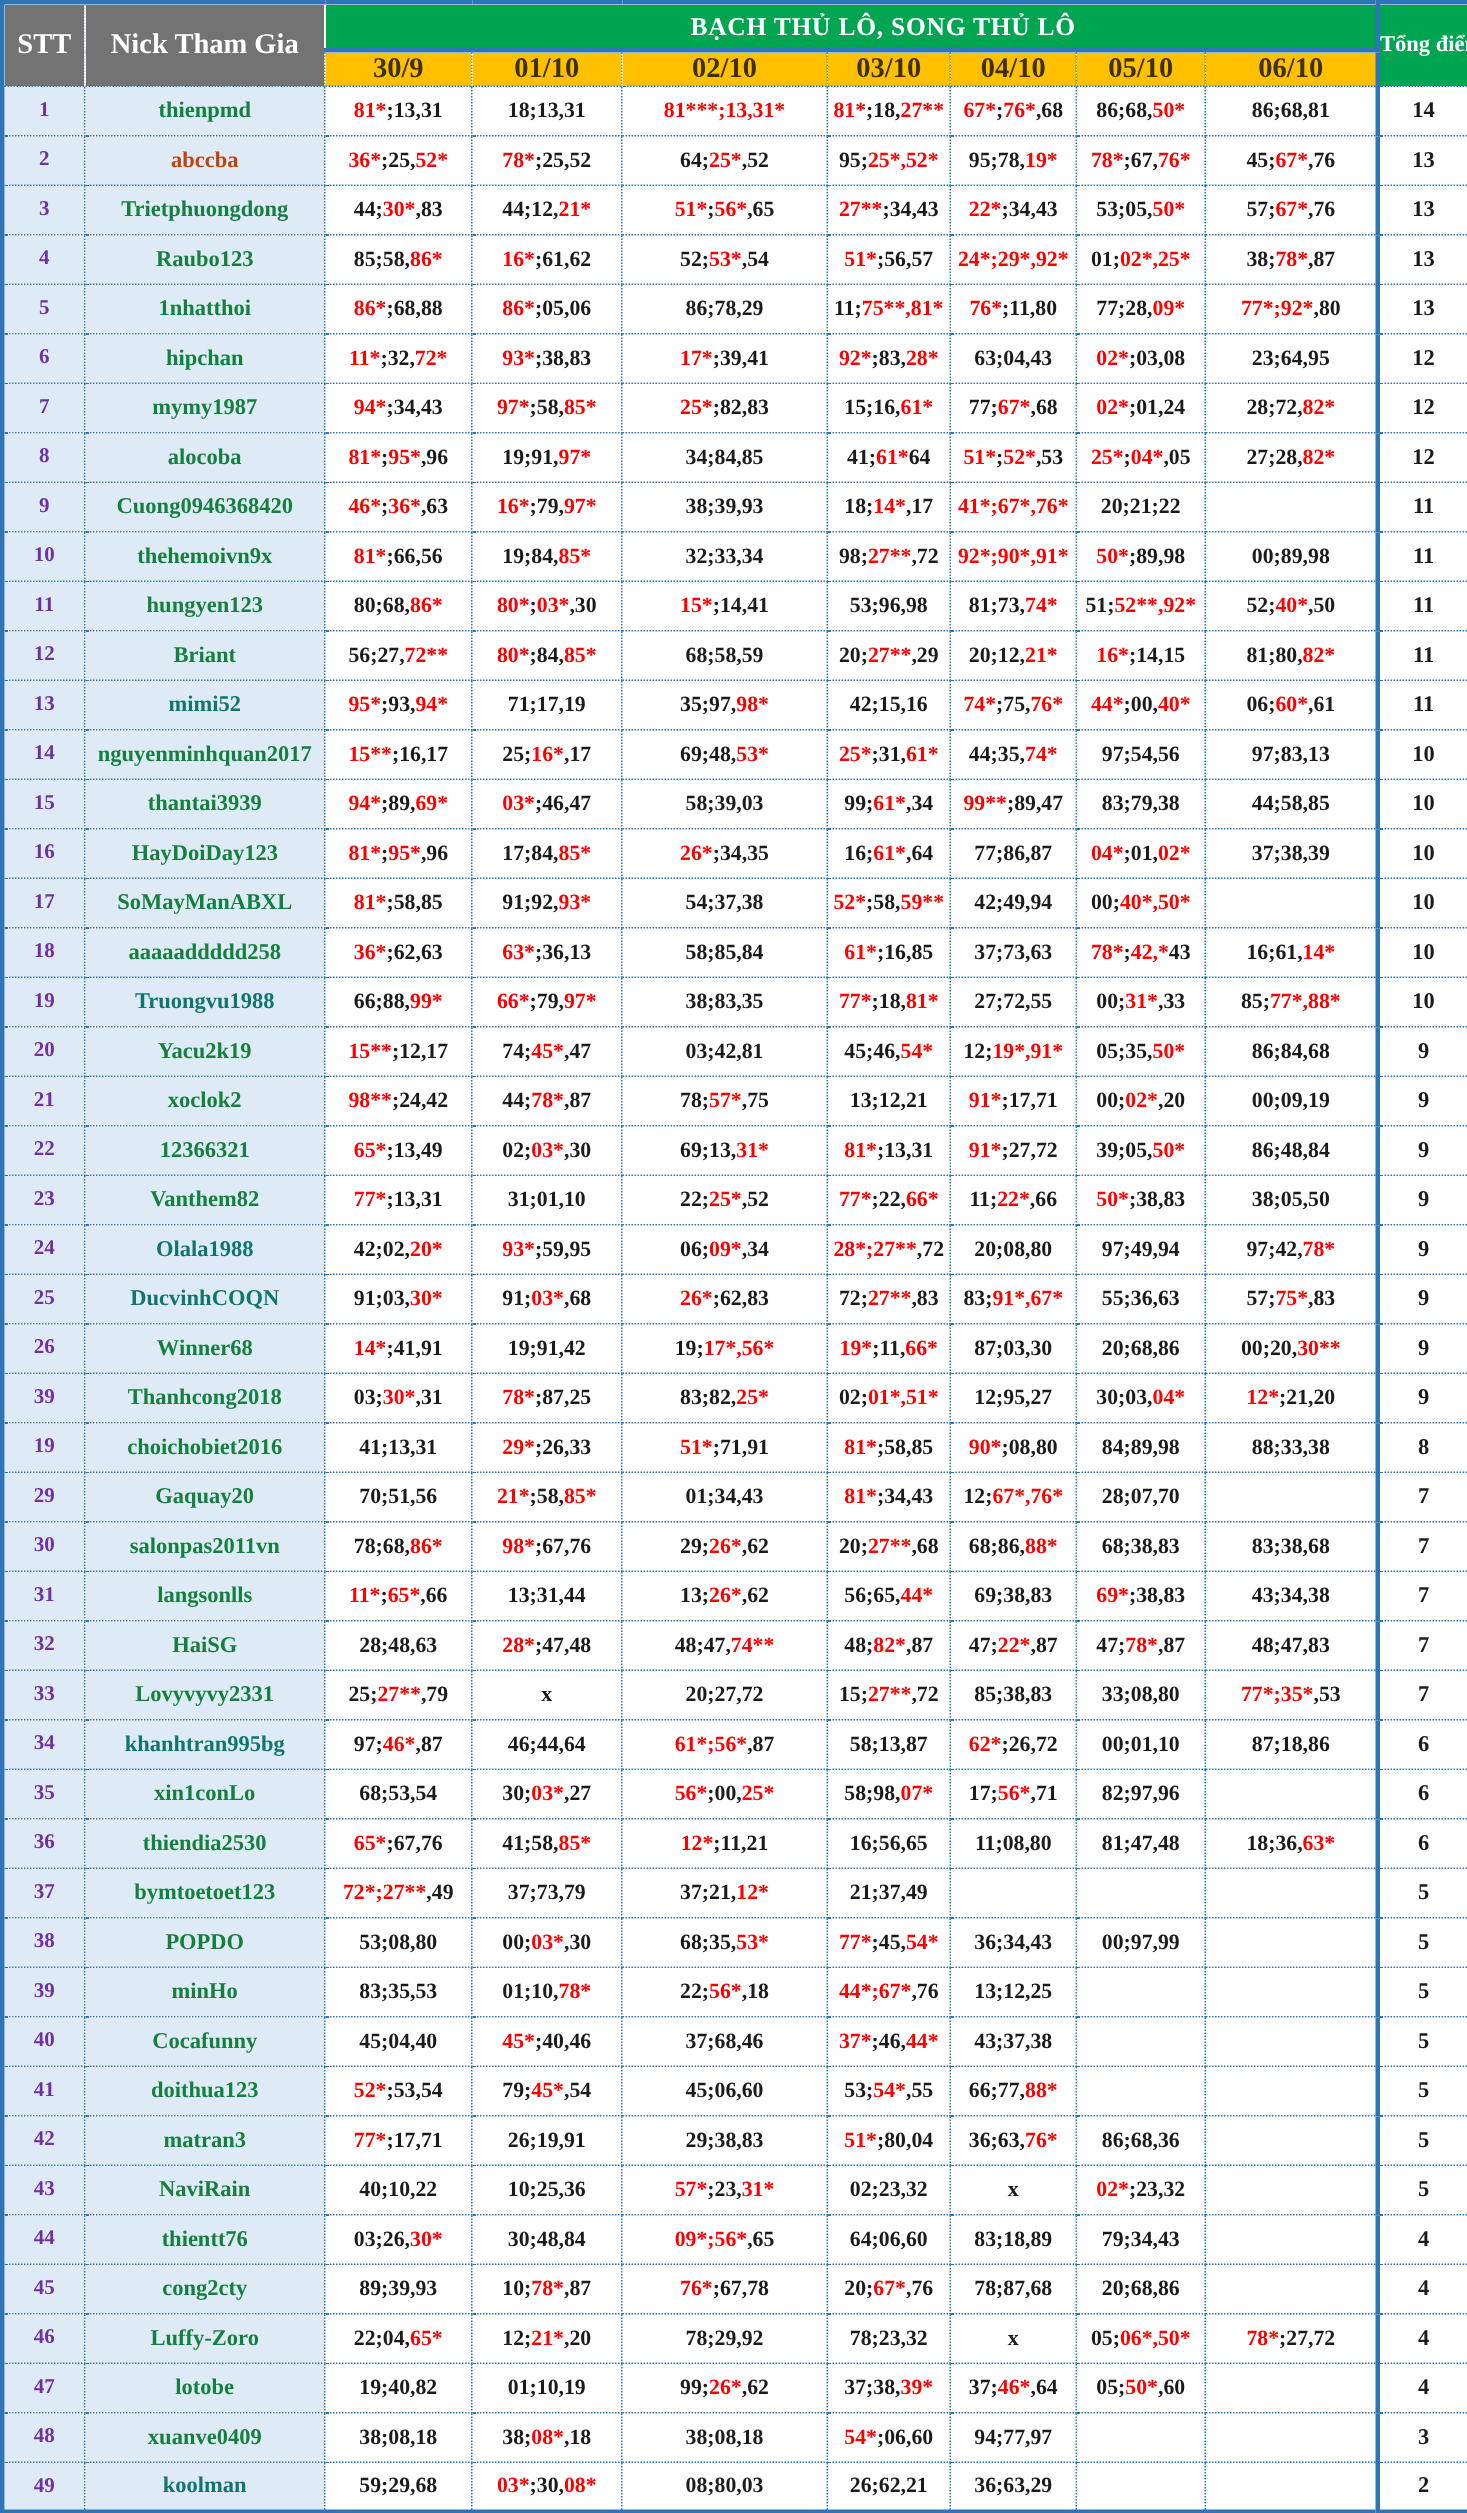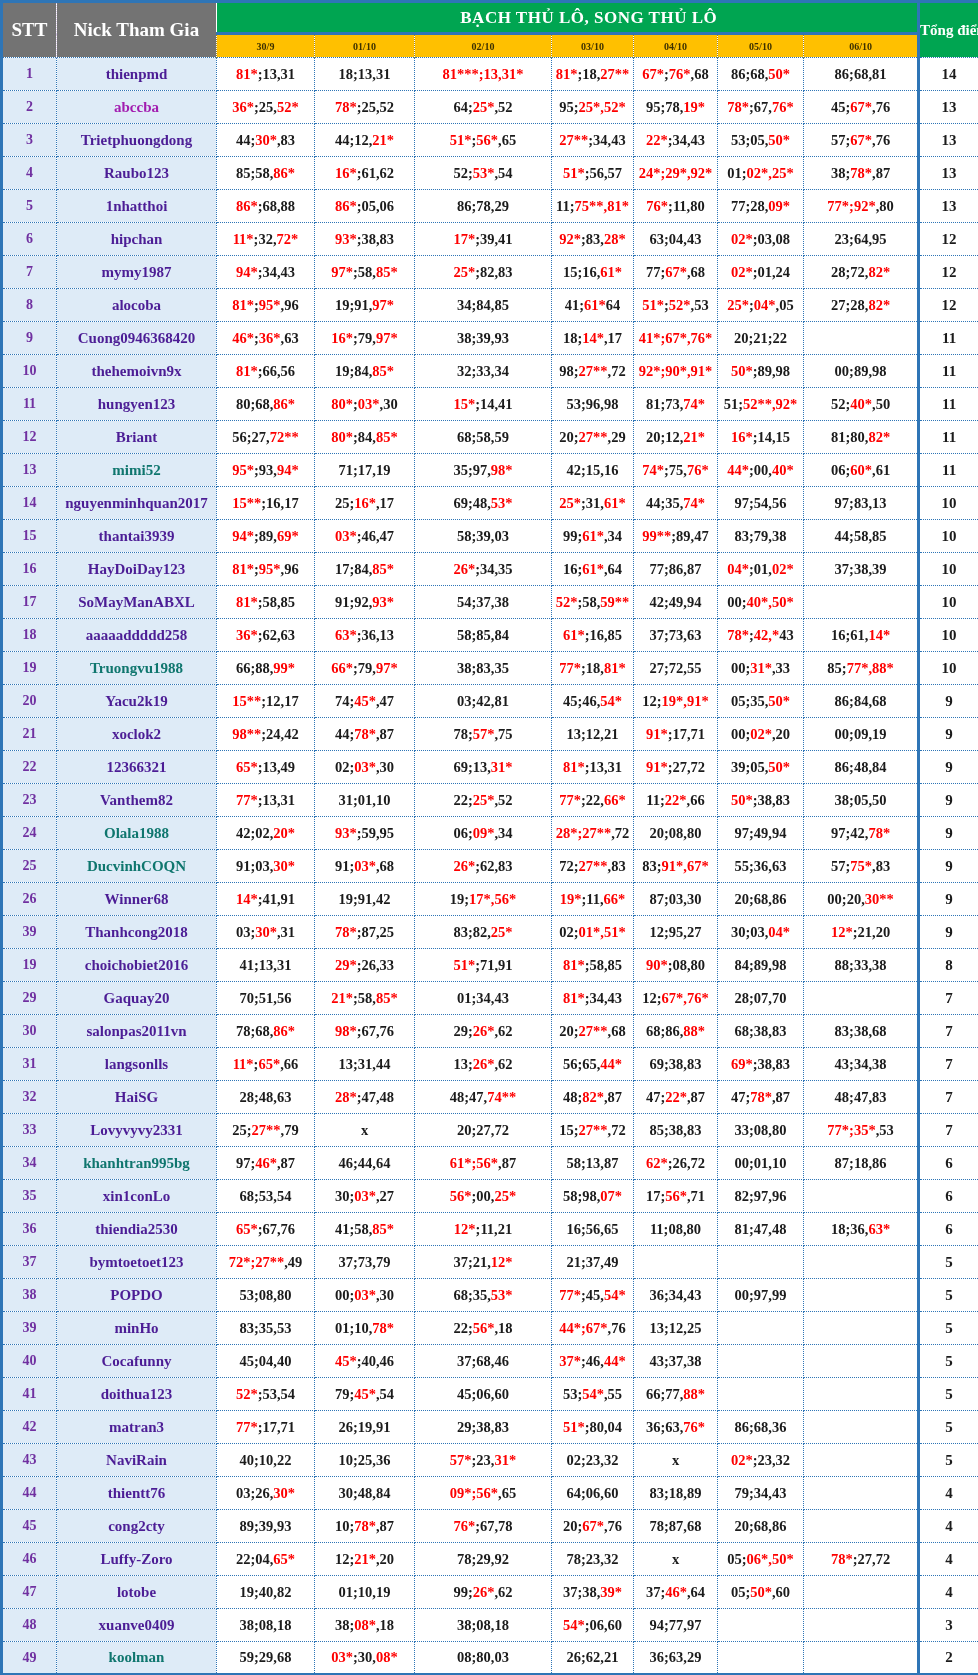--- a/index.html
+++ b/index.html
@@ -6,27 +6,27 @@
   body{font-family:"Liberation Serif","DejaVu Serif",serif;}
   table{border-collapse:collapse;table-layout:fixed;width:978px;border:3px solid #2E75B6;}
   td,th{overflow:hidden;white-space:nowrap;padding:0;vertical-align:middle;text-align:center;}
   thead tr.title-row{height:32px;}
   thead tr.date-row{height:24px;}
   tbody tr{height:33px;}
   .hdr-purple{background:#737373;color:#ffffff;font-weight:bold;font-size:19px;}
   .hdr-stt{border-right:1px dotted #d8c8ea;}
   .hdr-title{background:#00A551;color:#ffffff;font-weight:bold;font-size:17px;border-bottom:3px solid #2E75B6;letter-spacing:.5px;padding-left:44px;}
   .hdr-total{background:#00A551;color:#ffffff;font-weight:bold;font-size:15px;border-left:3px solid #2E75B6;}
-  .hdr-date{background:#FFC000;color:#3D3100;font-weight:bold;font-size:10px;border-left:1px dotted #a08420;}
+  .hdr-date{background:#FFC000;color:#3D3100;font-weight:bold;font-size:19px;border-left:1px dotted #a08420;}
   tbody td{border:1px dotted #2E75B6;font-weight:bold;font-size:14.5px;color:#1b1b1b;}
   .col-stt{background:#DEEBF7;color:#7030A0;font-size:14px;}
   .col-name{background:#DEEBF7;font-size:15px;}
-  .name-brown{color:#4c1d95;}
+  .name-brown{color:#15803d;}
   .name-black{color:#0f766e;}
-  .name-gold{color:#a21caf;}
+  .name-gold{color:#c2410c;}
   .col-total{border-left:3px solid #2E75B6;font-size:15px;}
   .r{color:#FE0000;}
 </style>
 </head>
 <body>
 
 <table>
   <colgroup>
     <col style="width:55px">
       <col style="width:160px">

